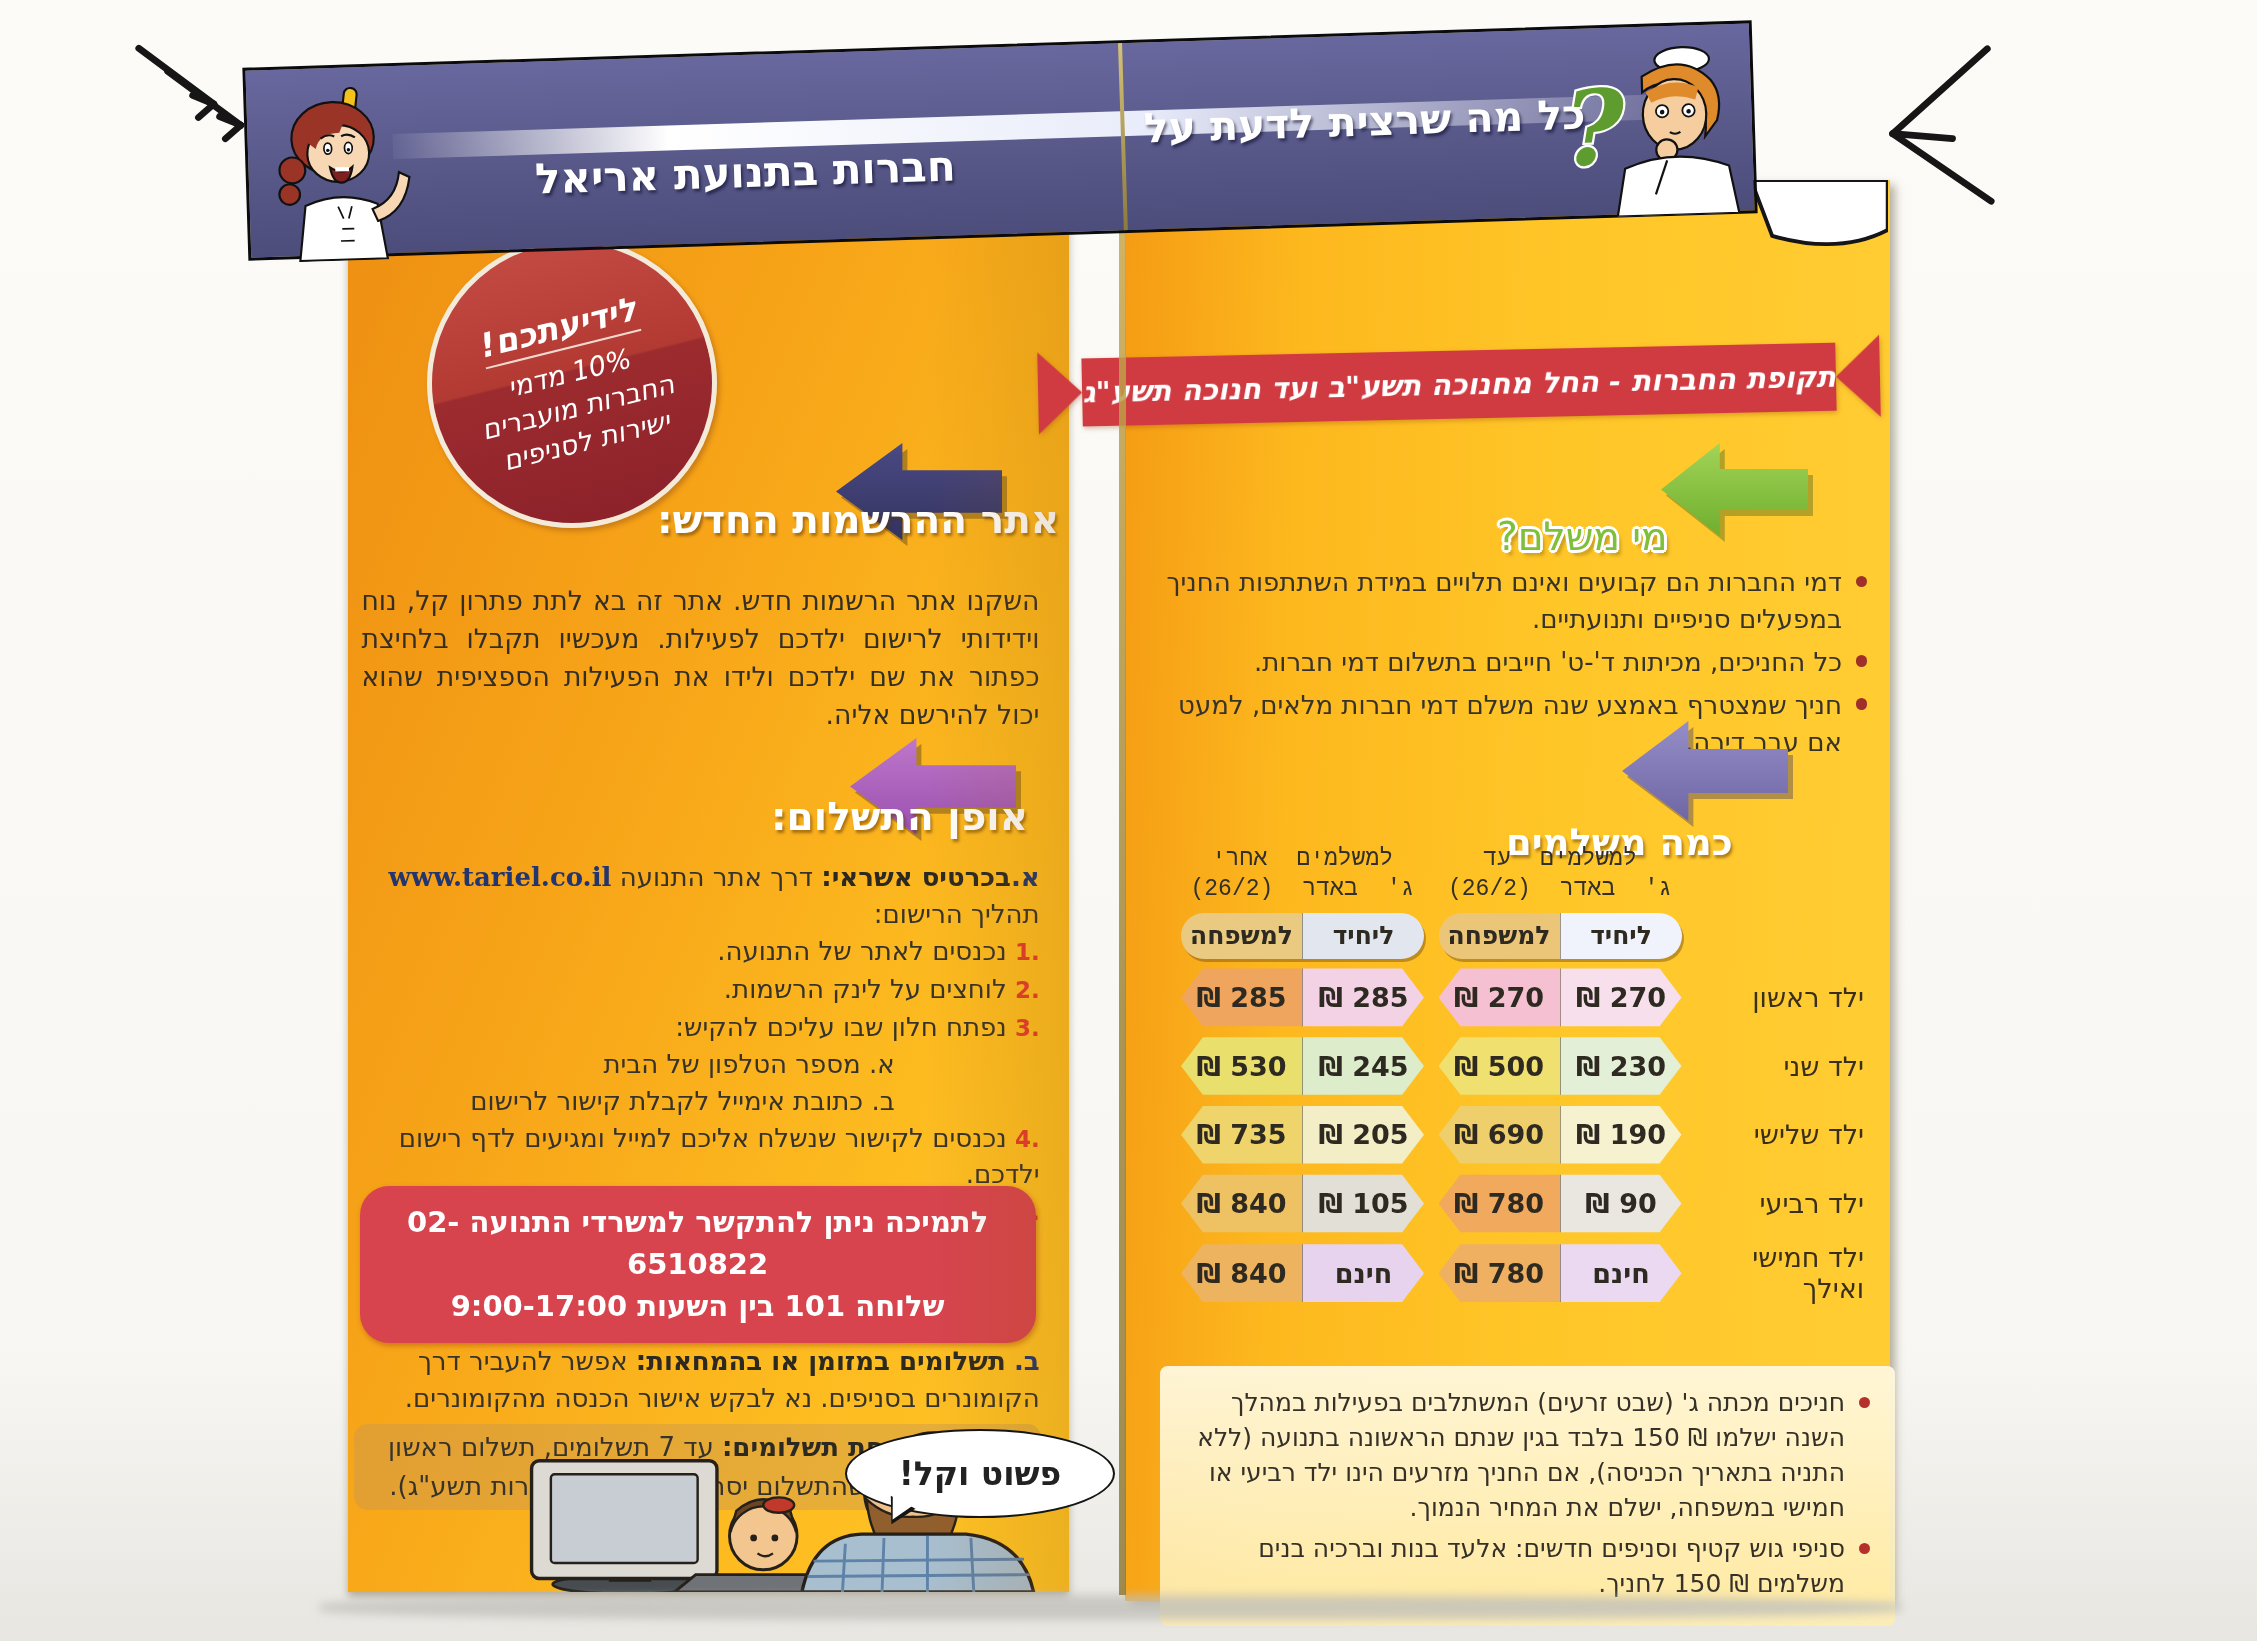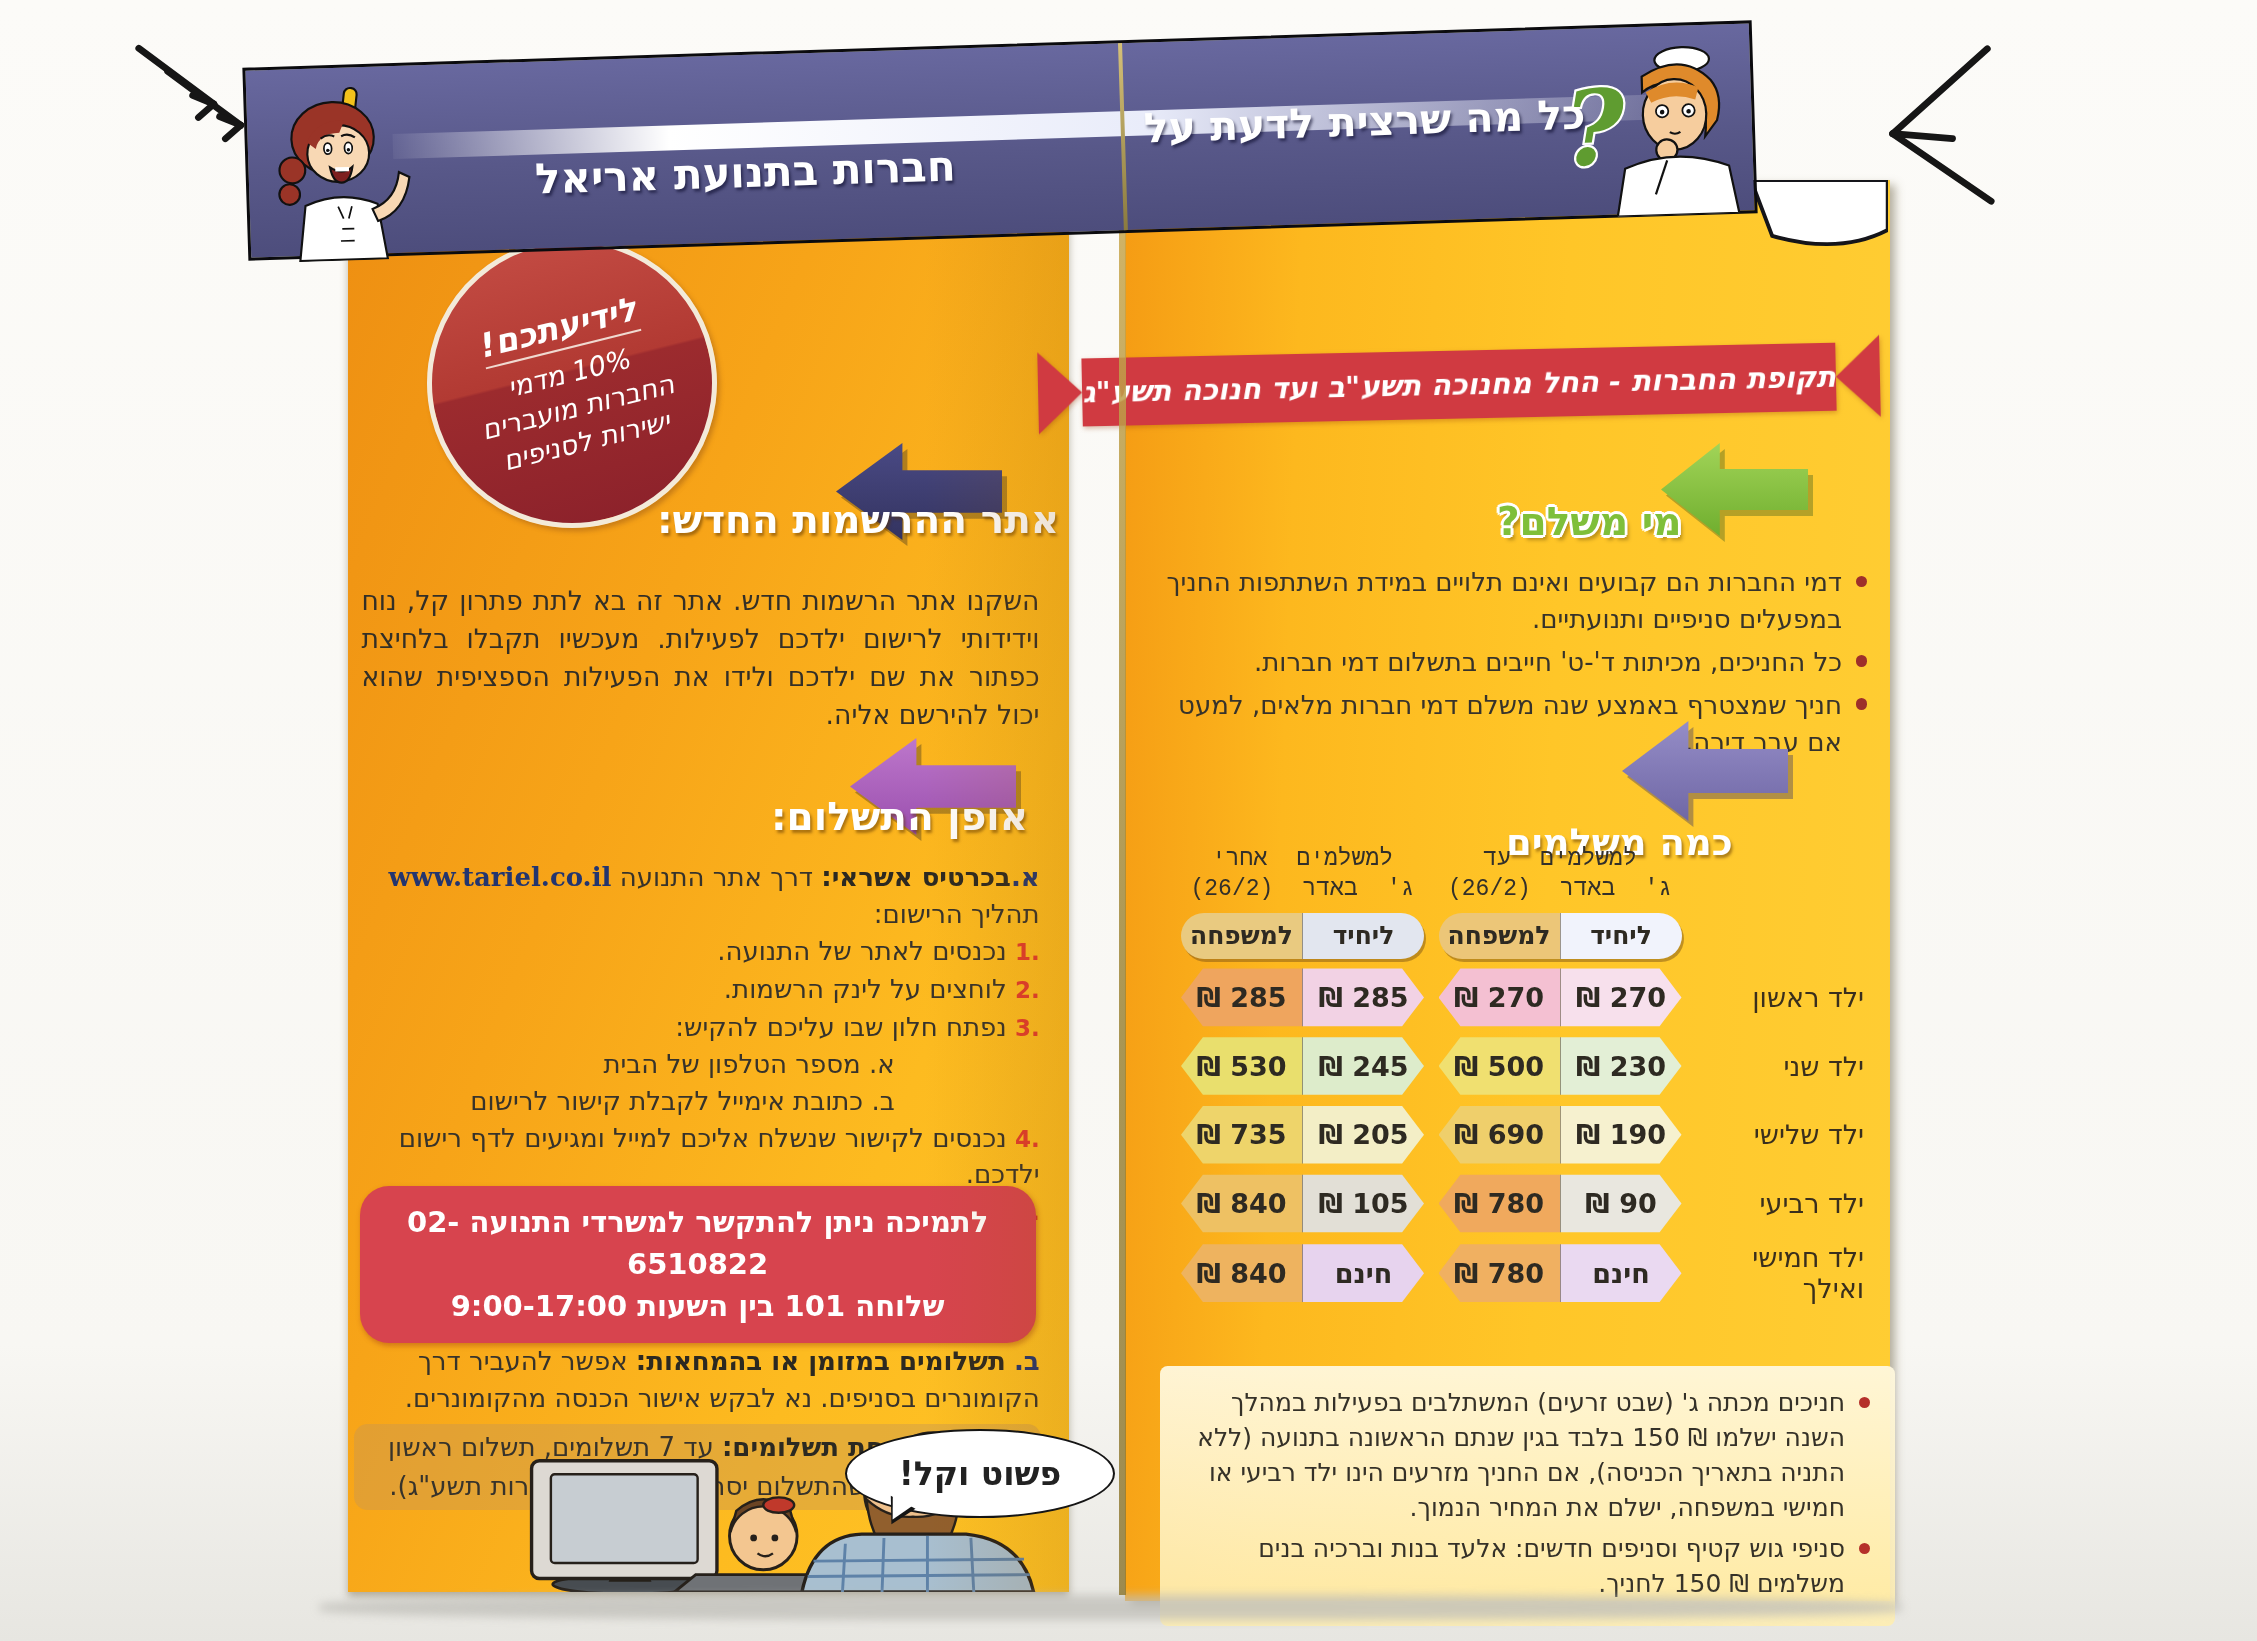--- a/index.html
+++ b/index.html
@@ -89,21 +89,21 @@
 
   
   .period{position:absolute;left:64px;top:162px;width:691px;height:81px;display:flex;align-items:center;
     transform:rotate(-1.2deg);filter:drop-shadow(1.9px 2.9px 2.9px rgba(150,60,10,.35));}
   .period .tri-l{width:0;height:0;border-top:41px solid transparent;border-bottom:41px solid transparent;
     border-right:44px solid #d03a41;}
   .period .tri-r{width:0;height:0;border-top:41px solid transparent;border-bottom:41px solid transparent;
     border-left:44px solid #d03a41;}
   .period .mid{flex:1;height:68px;background:#d03a41;display:flex;align-items:center;justify-content:center;
     color:#fff;font-weight:bold;font-style:italic;font-size:29px;white-space:nowrap;}
-  .who-title{position:absolute;left:372px;top:319px;font-size:39px;font-weight:bold;color:#7fbf3a;white-space:nowrap;
+  .who-title{position:absolute;left:372px;top:334px;font-size:39px;font-weight:normal;color:#7fbf3a;white-space:nowrap;
     text-shadow:-1.9px -1.9px 0 #fff,1.9px -1.9px 0 #fff,-1.9px 1.9px 0 #fff,1.9px 1.9px 0 #fff,-2.9px 0 0 #fff,2.9px 0 0 #fff,0 2.9px 0 #fff,0 -2.9px 0 #fff,3.9px 4.8px 3.9px rgba(80,60,0,.4);}
   .bullets{position:absolute;left:37px;top:384px;width:707px;font-size:26px;line-height:37px;color:#37332b;}
   .bullet{position:relative;padding-right:27px;margin-bottom:5.8px;}
   .bullet .dot{position:absolute;right:1.9px;top:11.6px;width:11.6px;height:11.6px;border-radius:50%;background:#9e2f2a;}
   .notes-box .bullet .dot{background:#b5302a;}
 
   
   .fee-table{position:absolute;left:21px;top:664px;width:722px;direction:rtl;
     display:grid;grid-template-columns:172px 243px 243px;column-gap:14.5px;row-gap:8.7px;align-items:center;}
   .grp-head{font-size:23px;line-height:30px;color:#33302a;text-align:center;word-spacing:15.4px;font-family:Liberation Mono, monospace;}

